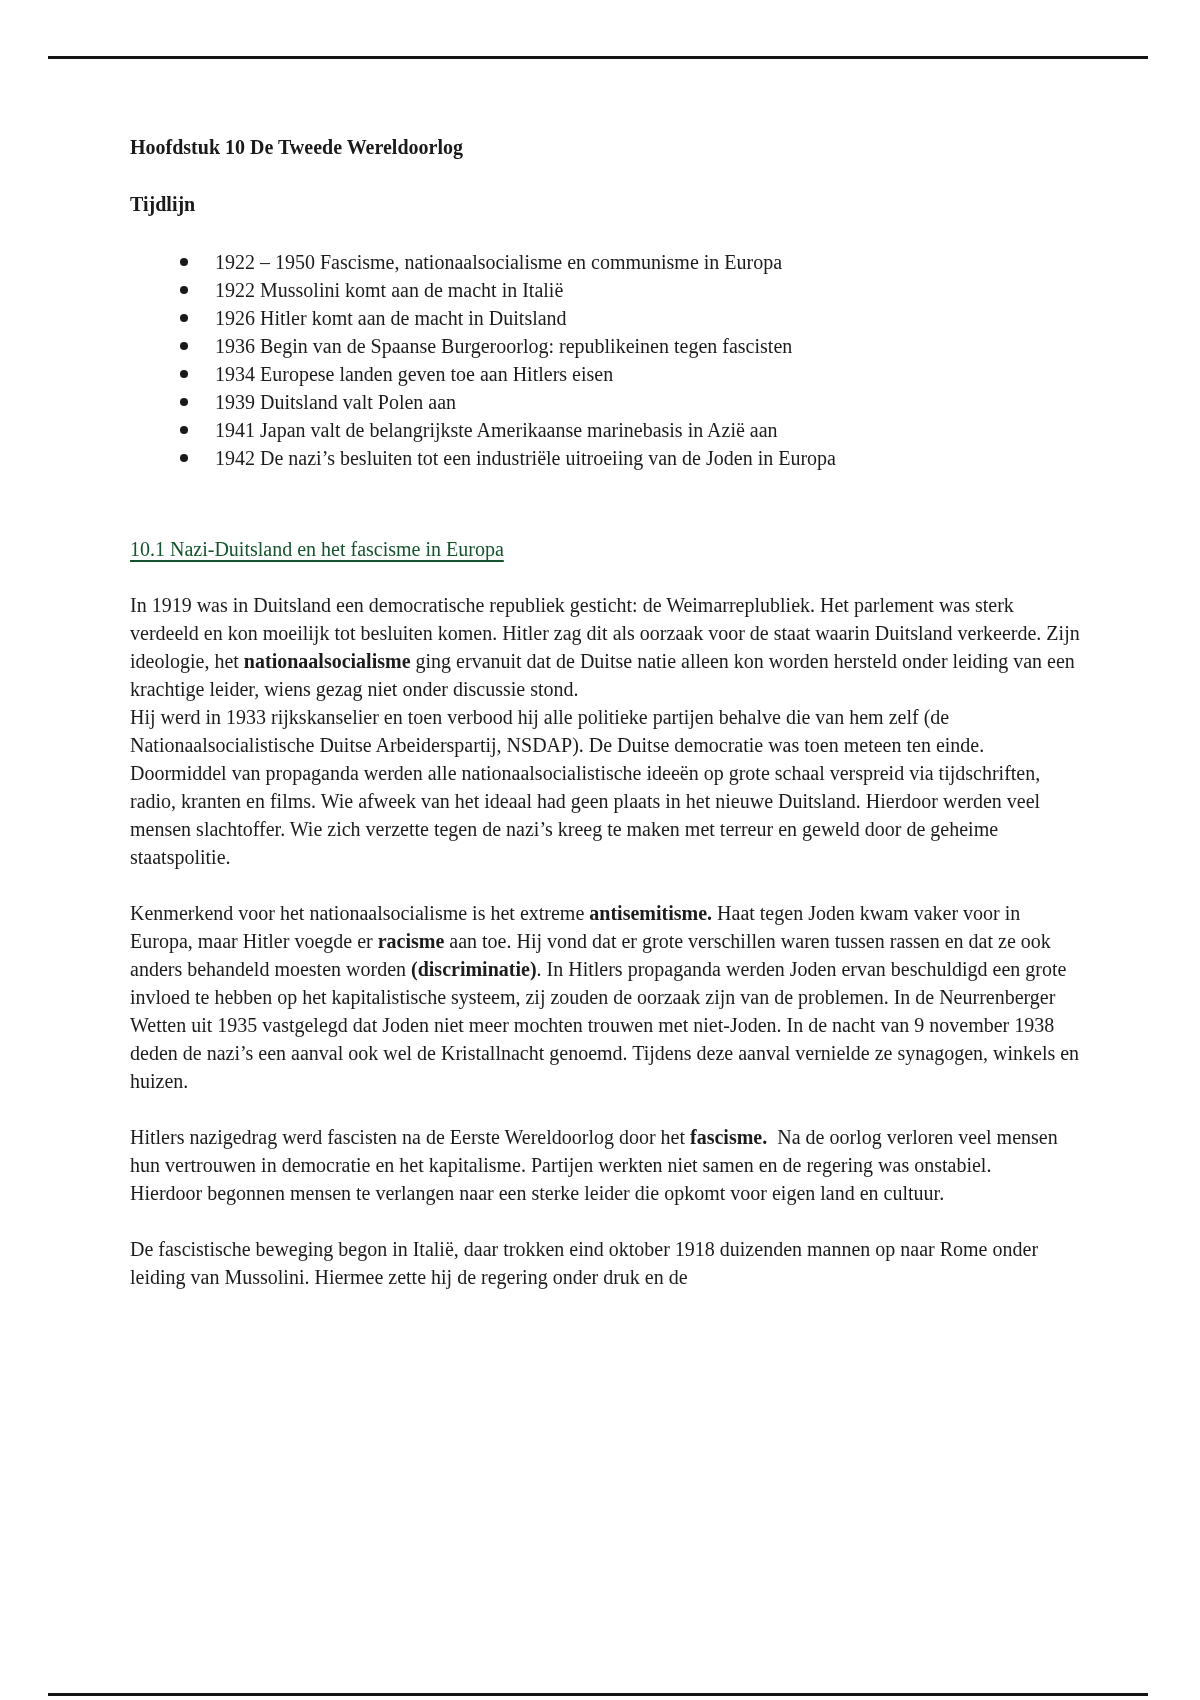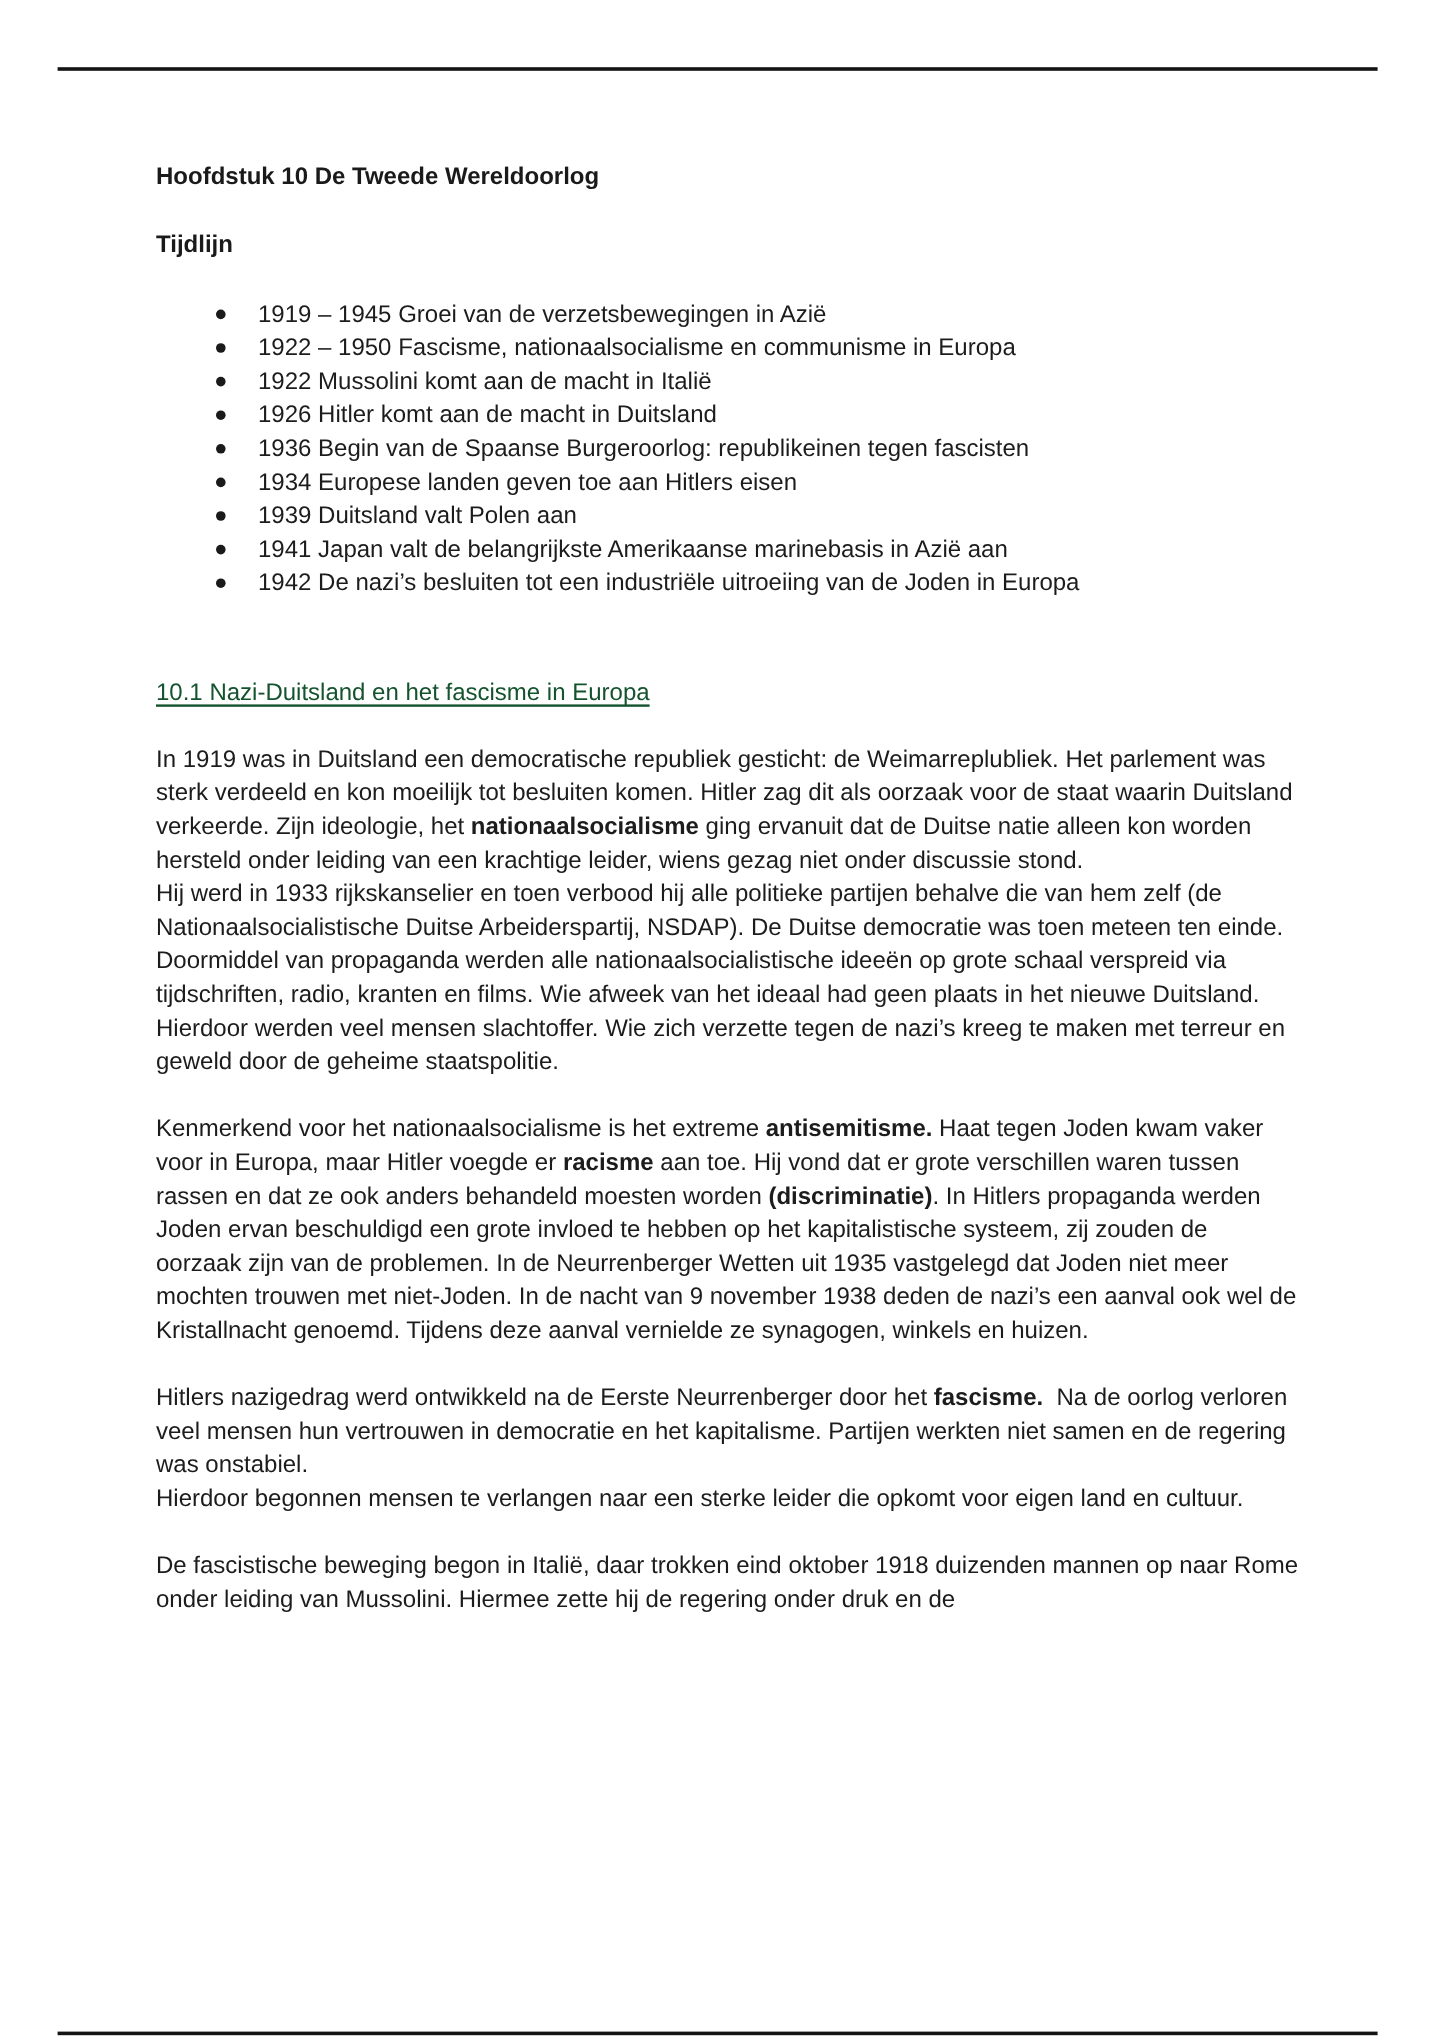--- a/index.html
+++ b/index.html
@@ -6,21 +6,21 @@
     margin: 0;
     padding: 0;
     background: #ffffff;
   }
   .page {
     position: relative;
     width: 1200px;
     height: 1700px;
     background: #ffffff;
     overflow: hidden;
-    font-family: Liberation Sans, sans-serif;
+    font-family: Liberation Serif, serif;
     color: #1c1c1c;
   }
   .rule {
     position: absolute;
     left: 48px;
     width: 1100px;
     height: 3px;
     background: #141414;
   }
   .rule-top { top: 56px; }
@@ -95,37 +95,36 @@
 
 <div class="page">
   <div class="rule rule-top"></div>
 
   <div class="content">
     <h1 class="doc-title">Hoofdstuk 10 De Tweede Wereldoorlog</h1>
 
     <h2 class="timeline-heading">Tijdlijn</h2>
 
     <ul class="timeline-list" id="timeline-list">
-        <li><span class="bullet-dot"></span><span>1919 – 1945 Groei van de verzetsbewegingen in Azië</span></li>
         <li><span class="bullet-dot"></span><span>1922 – 1950 Fascisme, nationaalsocialisme en communisme in Europa</span></li>
         <li><span class="bullet-dot"></span><span>1922 Mussolini komt aan de macht in Italië</span></li>
         <li><span class="bullet-dot"></span><span>1926 Hitler komt aan de macht in Duitsland</span></li>
         <li><span class="bullet-dot"></span><span>1936 Begin van de Spaanse Burgeroorlog: republikeinen tegen fascisten</span></li>
         <li><span class="bullet-dot"></span><span>1934 Europese landen geven toe aan Hitlers eisen</span></li>
         <li><span class="bullet-dot"></span><span>1939 Duitsland valt Polen aan</span></li>
         <li><span class="bullet-dot"></span><span>1941 Japan valt de belangrijkste Amerikaanse marinebasis in Azië aan</span></li>
         <li><span class="bullet-dot"></span><span>1942 De nazi’s besluiten tot een industriële uitroeiing van de Joden in Europa</span></li>
       </ul>
 
     <h3 class="section-heading">10.1 Nazi-Duitsland en het fascisme in Europa</h3>
 
     <div class="body-paragraphs" id="body-paragraphs">
         <p><span class="">In 1919 was in Duitsland een democratische republiek gesticht: de Weimarreplubliek. Het parlement was sterk verdeeld en kon moeilijk tot besluiten komen. Hitler zag dit als oorzaak voor de staat waarin Duitsland verkeerde. Zijn ideologie, het </span><span class="b">nationaalsocialisme</span><span class=""> ging ervanuit dat de Duitse natie alleen kon worden hersteld onder leiding van een krachtige leider, wiens gezag niet onder discussie stond.
 Hij werd in 1933 rijkskanselier en toen verbood hij alle politieke partijen behalve die van hem zelf (de Nationaalsocialistische Duitse Arbeiderspartij, NSDAP). De Duitse democratie was toen meteen ten einde. Doormiddel van propaganda werden alle nationaalsocialistische ideeën op grote schaal verspreid via tijdschriften, radio, kranten en films. Wie afweek van het ideaal had geen plaats in het nieuwe Duitsland. Hierdoor werden veel mensen slachtoffer. Wie zich verzette tegen de nazi’s kreeg te maken met terreur en geweld door de geheime staatspolitie.</span></p>
         <p><span class="">Kenmerkend voor het nationaalsocialisme is het extreme </span><span class="b">antisemitisme.</span><span class=""> Haat tegen Joden kwam vaker voor in Europa, maar Hitler voegde er </span><span class="b">racisme</span><span class=""> aan toe. Hij vond dat er grote verschillen waren tussen rassen en dat ze ook anders behandeld moesten worden </span><span class="b">(discriminatie)</span><span class="">. In Hitlers propaganda werden Joden ervan beschuldigd een grote invloed te hebben op het kapitalistische systeem, zij zouden de oorzaak zijn van de problemen. In de Neurrenberger Wetten uit 1935 vastgelegd dat Joden niet meer mochten trouwen met niet-Joden. In de nacht van 9 november 1938 deden de nazi’s een aanval ook wel de Kristallnacht genoemd. Tijdens deze aanval vernielde ze synagogen, winkels en huizen.</span></p>
-        <p><span class="">Hitlers nazigedrag werd ontwikkeld na de Eerste Neurrenberger door het </span><span class="b">fascisme.</span><span class="">  Na de oorlog verloren veel mensen hun vertrouwen in democratie en het kapitalisme. Partijen werkten niet samen en de regering was onstabiel.
+        <p><span class="">Hitlers nazigedrag werd fascisten na de Eerste Wereldoorlog door het </span><span class="b">fascisme.</span><span class="">  Na de oorlog verloren veel mensen hun vertrouwen in democratie en het kapitalisme. Partijen werkten niet samen en de regering was onstabiel.
 Hierdoor begonnen mensen te verlangen naar een sterke leider die opkomt voor eigen land en cultuur.</span></p>
         <p><span class="">De fascistische beweging begon in Italië, daar trokken eind oktober 1918 duizenden mannen op naar Rome onder leiding van Mussolini. Hiermee zette hij de regering onder druk en de</span></p>
       </div>
   </div>
 
   <div class="rule rule-bottom"></div>
 </div>
 
 </body></html>

